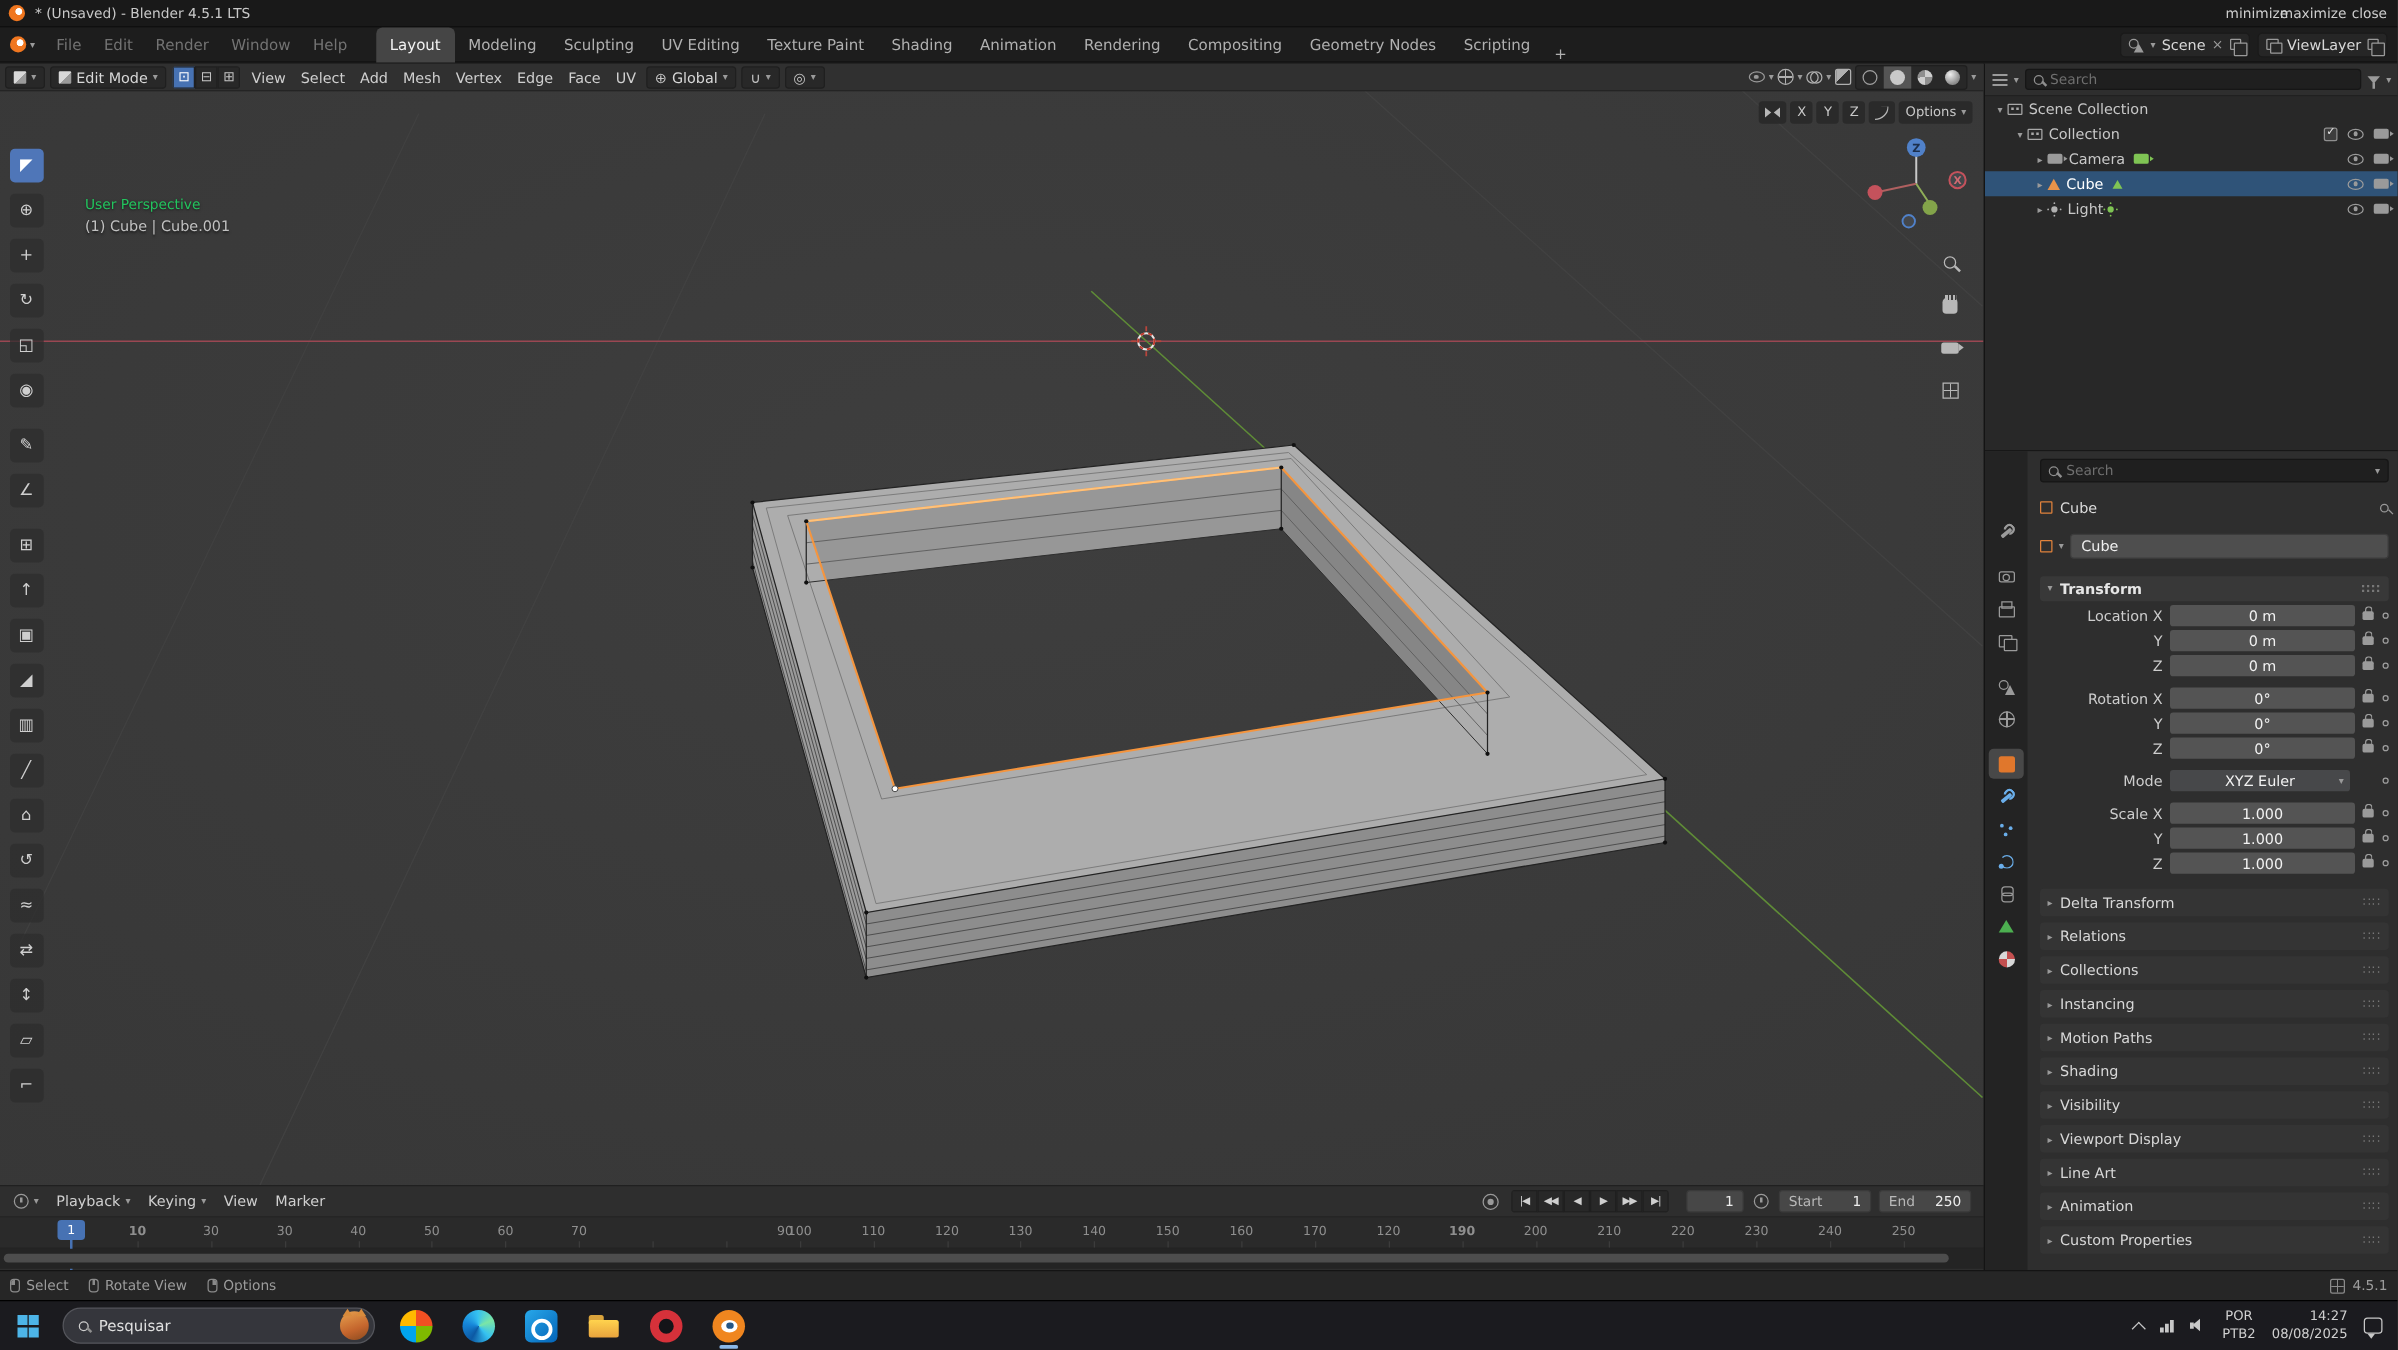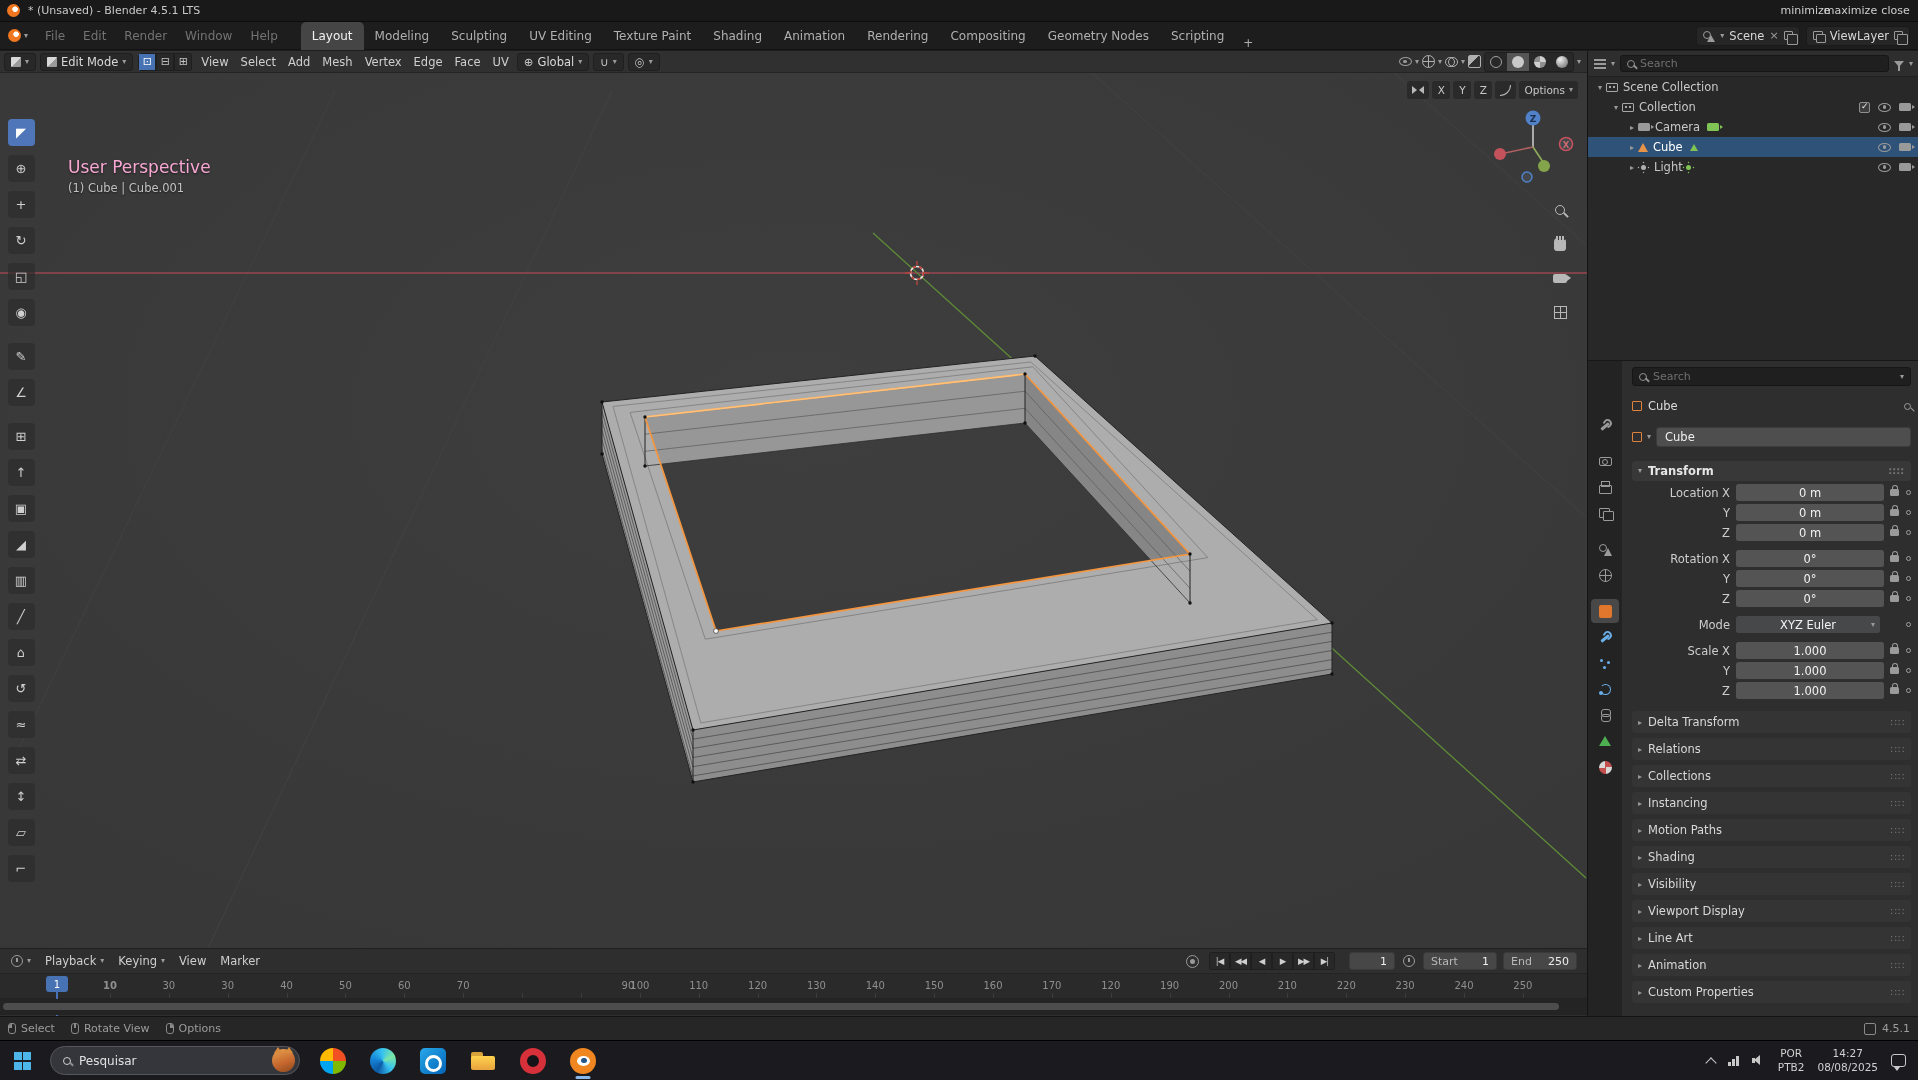--- a/index.html
+++ b/index.html
@@ -63,21 +63,21 @@
 .eye::after{content:"";position:absolute;left:3.5px;top:1.8px;width:3.6px;height:3.6px;background:#9a9a9a;border-radius:50%}
 .mag{width:8px;height:8px;border:1.4px solid #8f8f8f;border-radius:50%;position:relative;display:inline-block;flex:none}
 .mag::after{content:"";position:absolute;width:5px;height:1.5px;background:#8f8f8f;transform:rotate(45deg);right:-3.5px;bottom:-1px}
 
 #vp-toolbar{position:absolute;left:6px;top:68px;width:30px;display:flex;flex-direction:column;align-items:center;z-index:4}
 .tool-btn{width:27px;height:27px;margin-bottom:9px;border-radius:4px;background:#2d2d2db8;display:flex;align-items:center;justify-content:center;color:#cfcfcf;font-size:13px}
 .tool-btn.active{background:#4f76b8;color:#fff}
 .tool-gap{height:8px}
 
 #vp-info{position:absolute;left:68px;top:106px;z-index:3;text-shadow:0 1px 2px rgba(0,0,0,.55)}
-#vp-info .l1{font-size:17px;color:#f9a8d4}
+#vp-info .l1{font-size:11px;color:#22c55e}
 #vp-info .l2{font-size:11.5px;color:#c2c2c2;margin-top:4px}
 
 #vp-toolsettings{position:absolute;right:9px;top:30px;display:flex;align-items:center;gap:3px;z-index:4}
 .ts-btn{background:rgba(40,40,40,.88);border-radius:3px;height:18px;min-width:18px;display:flex;align-items:center;justify-content:center;padding:0 5px;color:#c8c8c8;font-size:10.5px;gap:4px}
 .mirror-ico{width:12px;height:10px;position:relative}
 .mirror-ico::before{content:"";position:absolute;left:0;top:1px;border-top:4px solid transparent;border-bottom:4px solid transparent;border-left:5px solid #b8b8b8}
 .mirror-ico::after{content:"";position:absolute;right:0;top:1px;border-top:4px solid transparent;border-bottom:4px solid transparent;border-right:5px solid #b8b8b8}
 .falloff-ico{width:11px;height:11px;border-bottom:1.4px solid #b8b8b8;border-radius:0 0 100% 0;border-right:1.4px solid #b8b8b8}
 
 #vp-sideicons{position:absolute;left:1549px;top:148px;display:flex;flex-direction:column;gap:12px;z-index:4}
@@ -222,21 +222,21 @@
 .app-blender .app-ico::after{content:"";position:absolute;left:11px;top:10px;width:6px;height:5.5px;background:#265787;border-radius:50%}
 .app-indic{position:absolute;bottom:0;left:50%;transform:translateX(-50%);width:15px;height:3px;border-radius:2px;background:#8ab8e8}
 #tray{margin-left:auto;display:flex;align-items:center;gap:13px;padding-right:12px;color:#d0d0d0}
 .tr-up{width:8px;height:8px;border-left:1.7px solid #c8c8c8;border-top:1.7px solid #c8c8c8;transform:rotate(45deg);margin-top:4px}
 .tr-bars{display:flex;align-items:flex-end;gap:1.5px;height:11px}
 .tr-bars i{width:2.5px;background:#c8c8c8;display:block}
 .tr-vol{width:13px;height:11px;position:relative}
 .tr-vol::before{content:"";position:absolute;left:0;top:3px;width:3px;height:5px;background:#c8c8c8}
 .tr-vol::after{content:"";position:absolute;left:2px;top:0;border-top:5.5px solid transparent;border-bottom:5.5px solid transparent;border-right:6px solid #c8c8c8}
 .tr-2line{font-size:10.5px;line-height:1.3;text-align:center}
-.tr-2line.right{}
+.tr-2line.right{text-align:right}
 .tr-note{width:15px;height:13px;border:1.5px solid #c8c8c8;border-radius:3px;position:relative}
 .tr-note::after{content:"";position:absolute;left:2px;bottom:-5px;border-left:3px solid transparent;border-right:3px solid transparent;border-top:4px solid #c8c8c8}
 </style>
 </head>
 <body>
 
 <div id="titlebar">
   <span class="blogo"></span>
   <span id="win-title">* (Unsaved) - Blender 4.5.1 LTS</span>
   <div id="win-controls">
@@ -599,21 +599,21 @@
       <span class="tick" style="left: 875.31px;">140</span>
       <span class="tickmark" style="left: 875.31px;"></span>
       <span class="tick" style="left: 934.18px;">150</span>
       <span class="tickmark" style="left: 934.18px;"></span>
       <span class="tick" style="left: 993.05px;">160</span>
       <span class="tickmark" style="left: 993.05px;"></span>
       <span class="tick" style="left: 1051.92px;">170</span>
       <span class="tickmark" style="left: 1051.92px;"></span>
       <span class="tick" style="left: 1110.79px;">120</span>
       <span class="tickmark" style="left: 1110.79px;"></span>
-      <span class="tick" style="left: 1169.66px;">190</span>
+      <span class="tick" style="left: 1169.66px; font-weight: bold;">190</span>
       <span class="tickmark" style="left: 1169.66px;"></span>
       <span class="tick" style="left: 1228.53px;">200</span>
       <span class="tickmark" style="left: 1228.53px;"></span>
       <span class="tick" style="left: 1287.4px;">210</span>
       <span class="tickmark" style="left: 1287.4px;"></span>
       <span class="tick" style="left: 1346.27px;">220</span>
       <span class="tickmark" style="left: 1346.27px;"></span>
       <span class="tick" style="left: 1405.14px;">230</span>
       <span class="tickmark" style="left: 1405.14px;"></span>
       <span class="tick" style="left: 1464.01px;">240</span>

